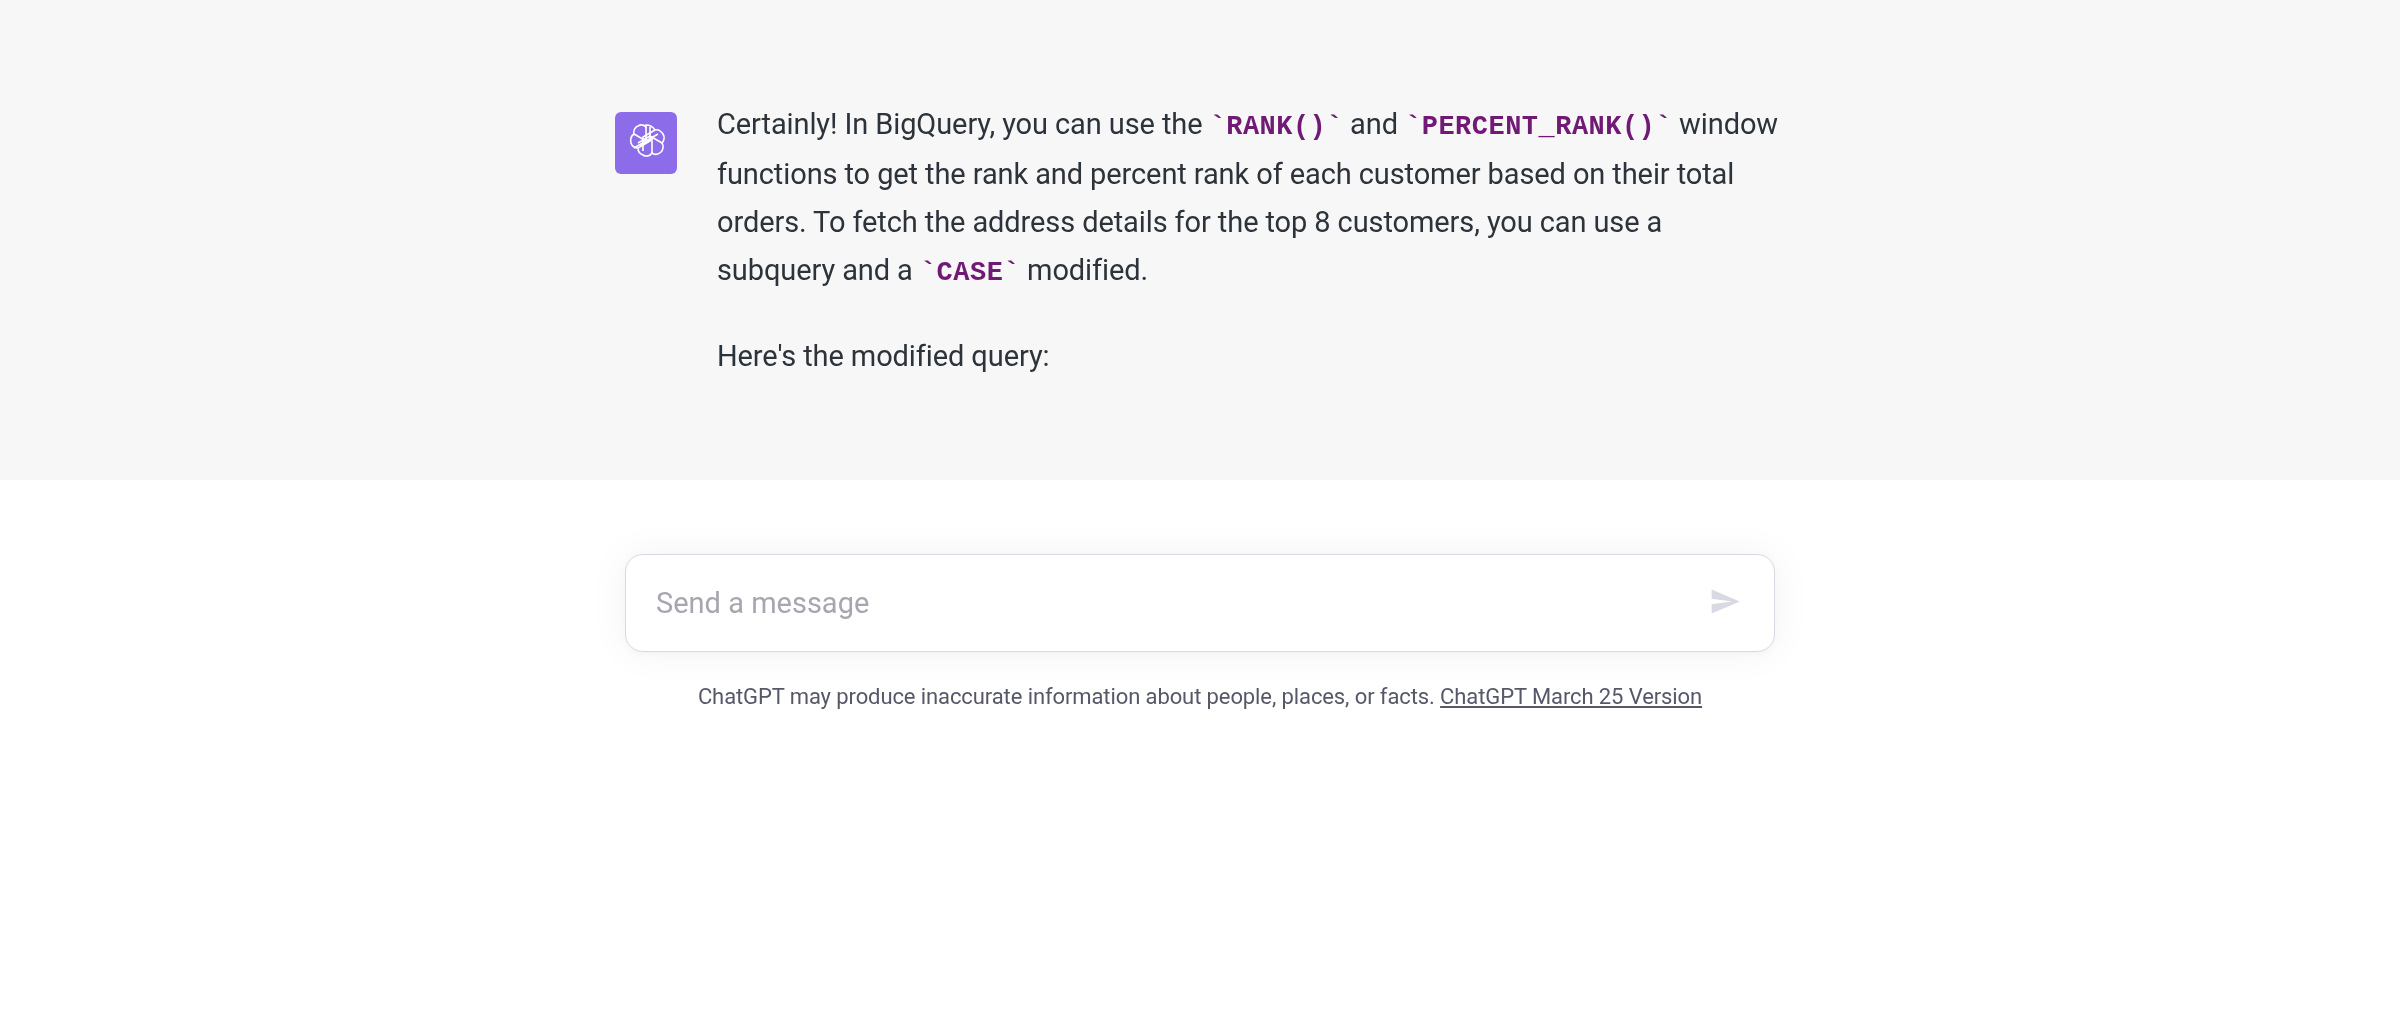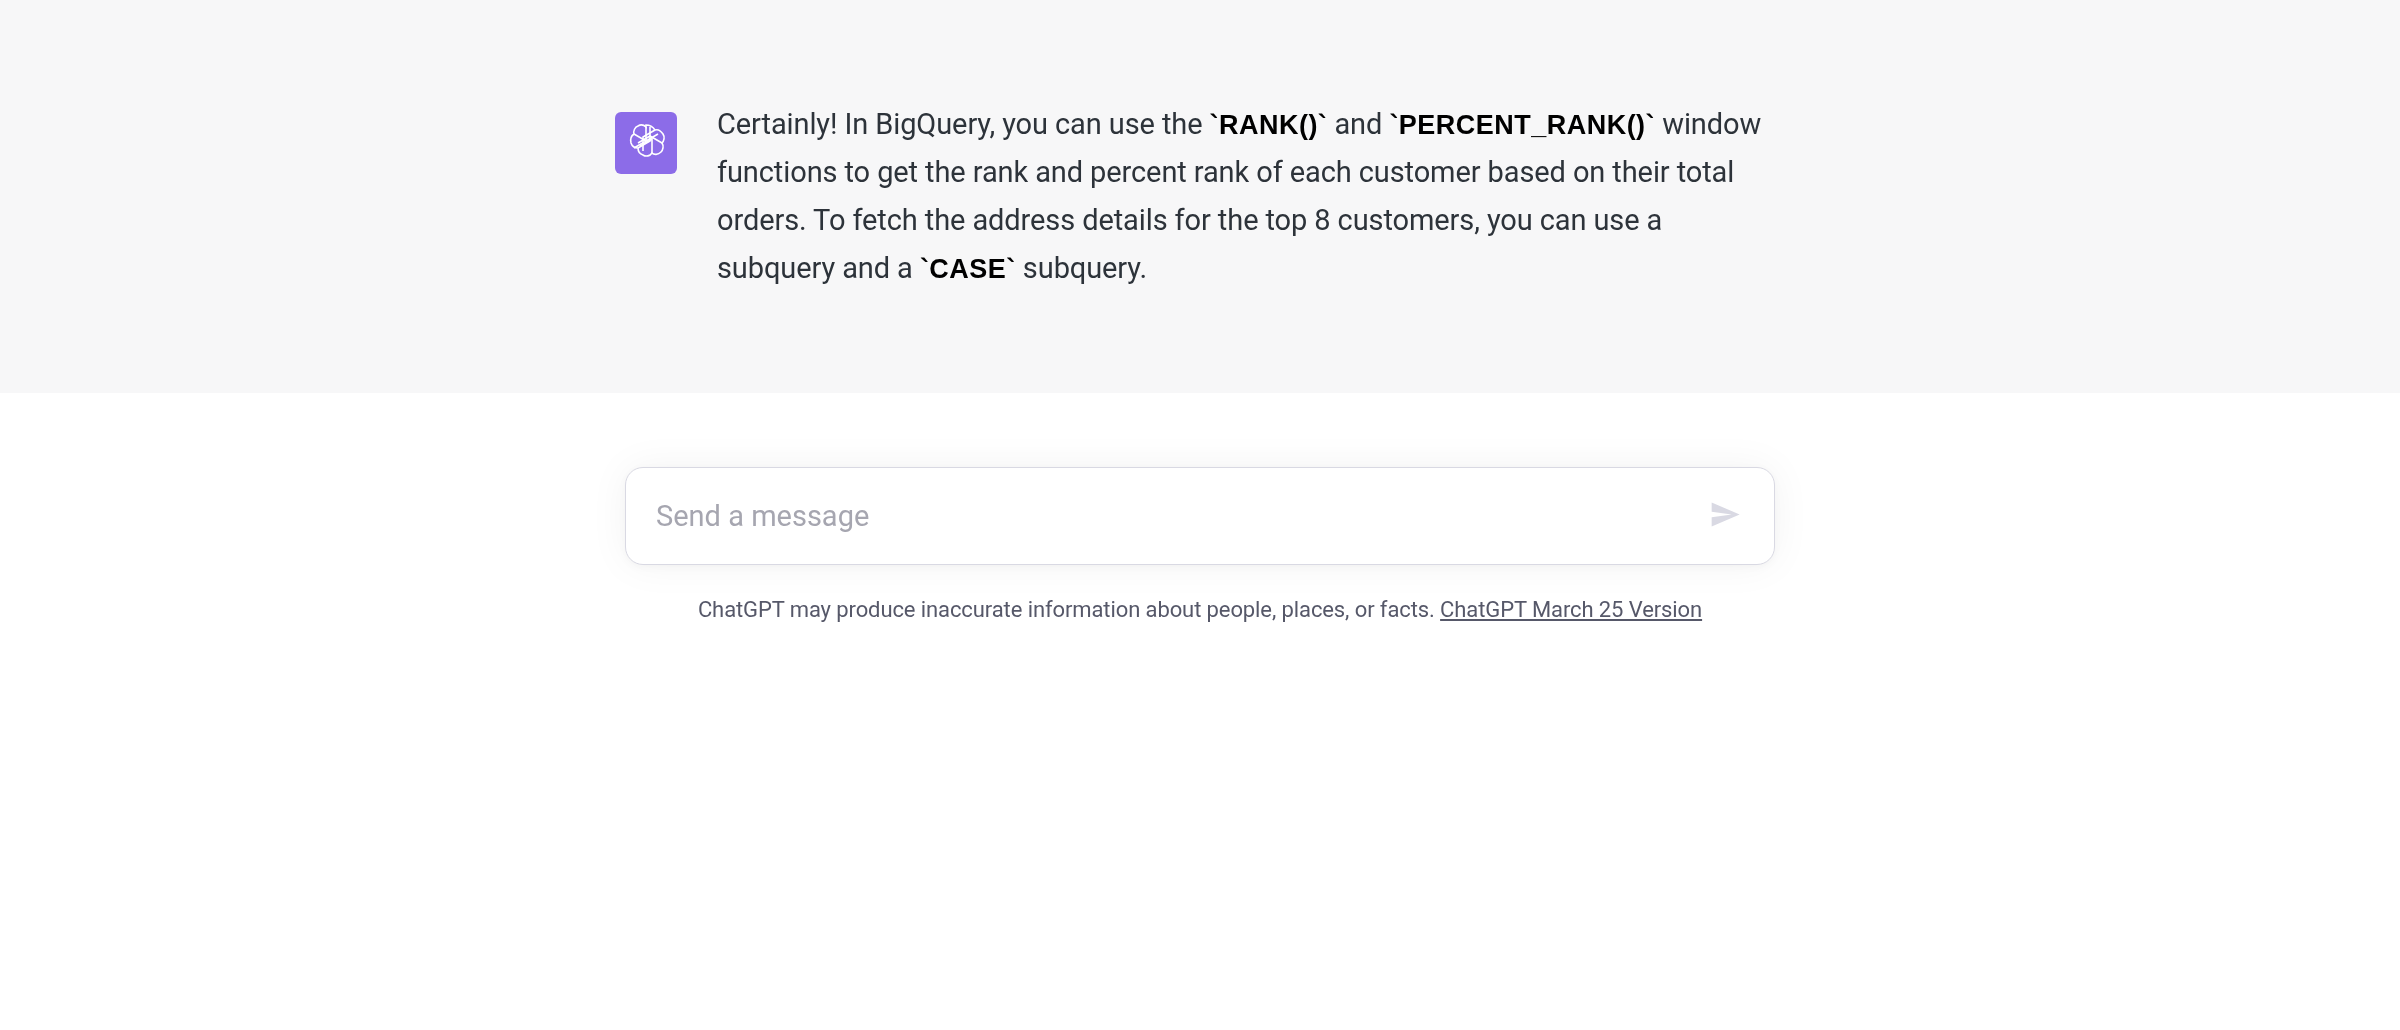--- a/index.html
+++ b/index.html
@@ -60,24 +60,24 @@
     
     .message-content p {
       margin-bottom: 36px;
     }
     
     .message-content p:last-child {
       margin-bottom: 0;
     }
     
     code {
-      font-family: Liberation Sans, sans-serif;
+      font-family: Liberation Mono, monospace;
       font-size: 0.93em;
       font-weight: 700;
-      color: #000000;
+      color: #701a75;
       letter-spacing: 0.5px;
     }
     
     .input-area {
       background: #ffffff;
       width: 100%;
       padding-top: 63px;
     }
     
     .input-container {
@@ -149,22 +149,23 @@
           <path d="M29 9 L17 16 L17 30"></path>
           <path d="M36 22 L24 15 L12 22"></path>
           <path d="M26 32 L26 18 L14 25"></path>
           <path d="M12 27 L24 20 L24 6"></path>
           <path d="M8 13 L20 20 L8 27"></path>
         </svg>
       </span>
     </div>
     <div class="message-content">
       <p>
-        <span>Certainly! In BigQuery, you can use the </span><code>`RANK()`</code><span> and </span><code>`PERCENT_RANK()`</code><span> window functions to get the rank and percent rank of each customer based on their total orders. To fetch the address details for the top 8 customers, you can use a subquery and a </span><code>`CASE`</code><span> subquery.</span>
+        <span>Certainly! In BigQuery, you can use the </span><code>`RANK()`</code><span> and </span><code>`PERCENT_RANK()`</code><span> window functions to get the rank and percent rank of each customer based on their total orders. To fetch the address details for the top 8 customers, you can use a subquery and a </span><code>`CASE`</code><span> modified.</span>
       </p>
+      <p>Here's the modified query:</p>
     </div>
   </div>
 </div>
 
 <div class="input-area">
   <div class="input-container">
     <input type="text" class="message-input" placeholder="Send a message" style="">
     <button class="send-button">
       <span>
         <svg viewBox="0 0 24 24">

